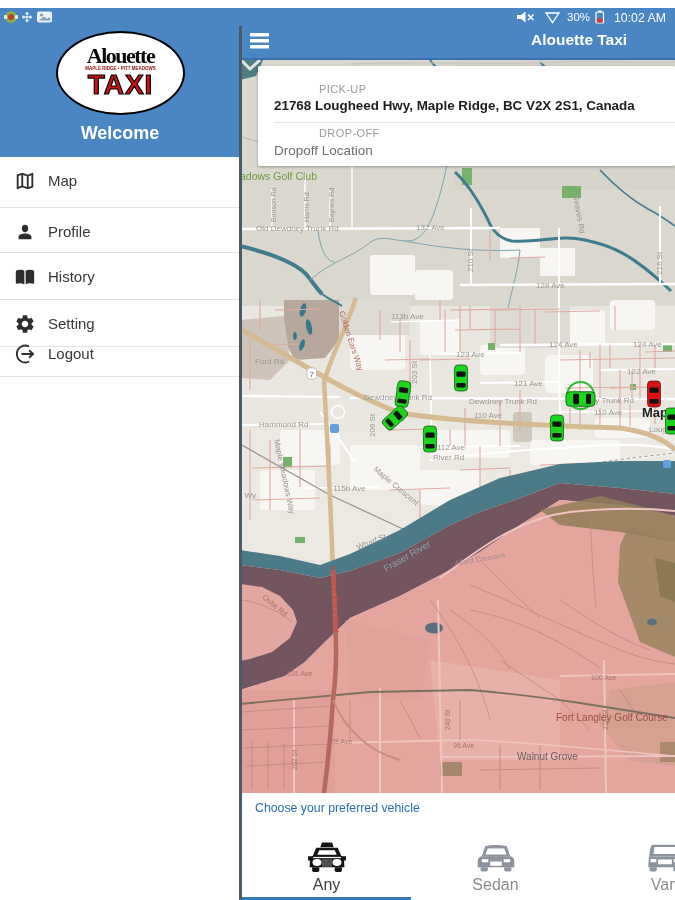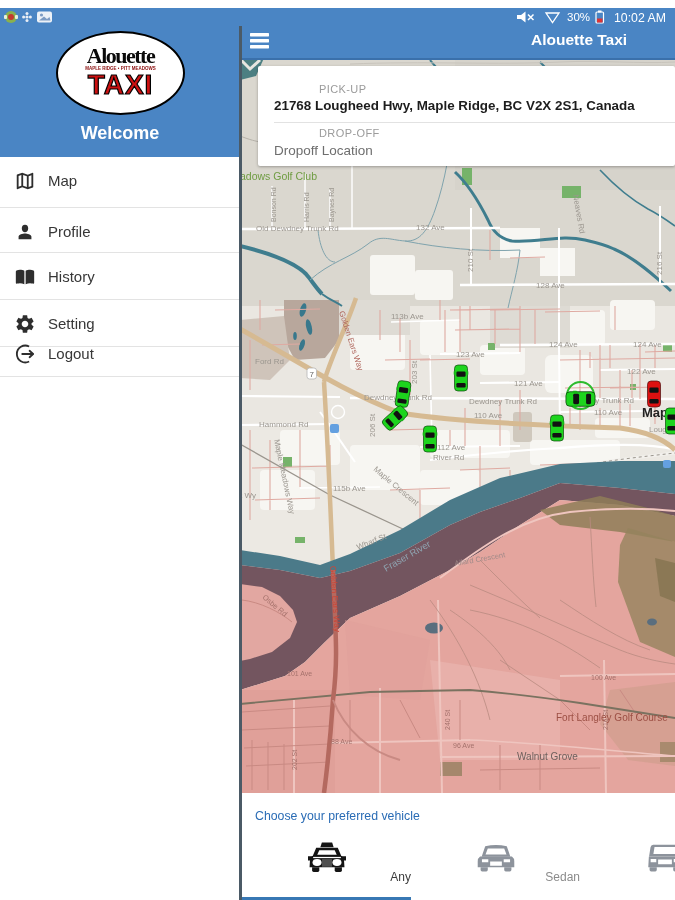--- a/index.html
+++ b/index.html
@@ -27,23 +27,23 @@
   #card { left:258px; top:66px; width:417px; height:100px; background:#fff; border-radius:2px;
      box-shadow:0 1px 3px rgba(0,0,0,0.3); z-index:15; }
   #card .lbl { position:absolute; left:17px; color:#9b9b9b; font-size:11px; letter-spacing:0.4px;padding-left:44px; }
   #card .addr { position:absolute; left:16px; top:32px; color:#1d1d1d; font-size:13.4px; font-weight:bold; }
   #card .drop { position:absolute; left:16px; top:77px; color:#6e6e6e; font-size:13.5px; }
   #card .div { position:absolute; left:16px; right:0px; top:56px; height:1px; background:#e2e2e2; }
   
   #map { left:240px; top:60px; width:435px; height:733px; z-index:1; }
   
   #bottom { left:242px; top:793px; width:433px; height:107px; background:#fff; z-index:10; }
-  #choose { position:absolute; left:13px; top:16px; color:#2a6cb5; font-size:12.3px; }
+  #choose { position:absolute; left:13px; top:8px; color:#2a6cb5; font-size:12.3px; }
   .vcell { position:absolute; top:40px; width:169px; height:67px; text-align:center; }
-  .vlabel { position:absolute; width:100%; top:37px; font-size:12px;text-align:right; }
+  .vlabel { position:absolute; width:100%; top:43px; font-size:16px; }
   #anybar { position:absolute; left:0px; top:104px; width:169px; height:3px; background:#3878b4; }
 </style>
 </head>
 <body>
 <div id="page">
 
 <div class="abs" id="status">
   <svg width="675" height="18" viewBox="0 0 675 18">
 
     <circle cx="11" cy="9" r="6" fill="#8ab04e"></circle>

